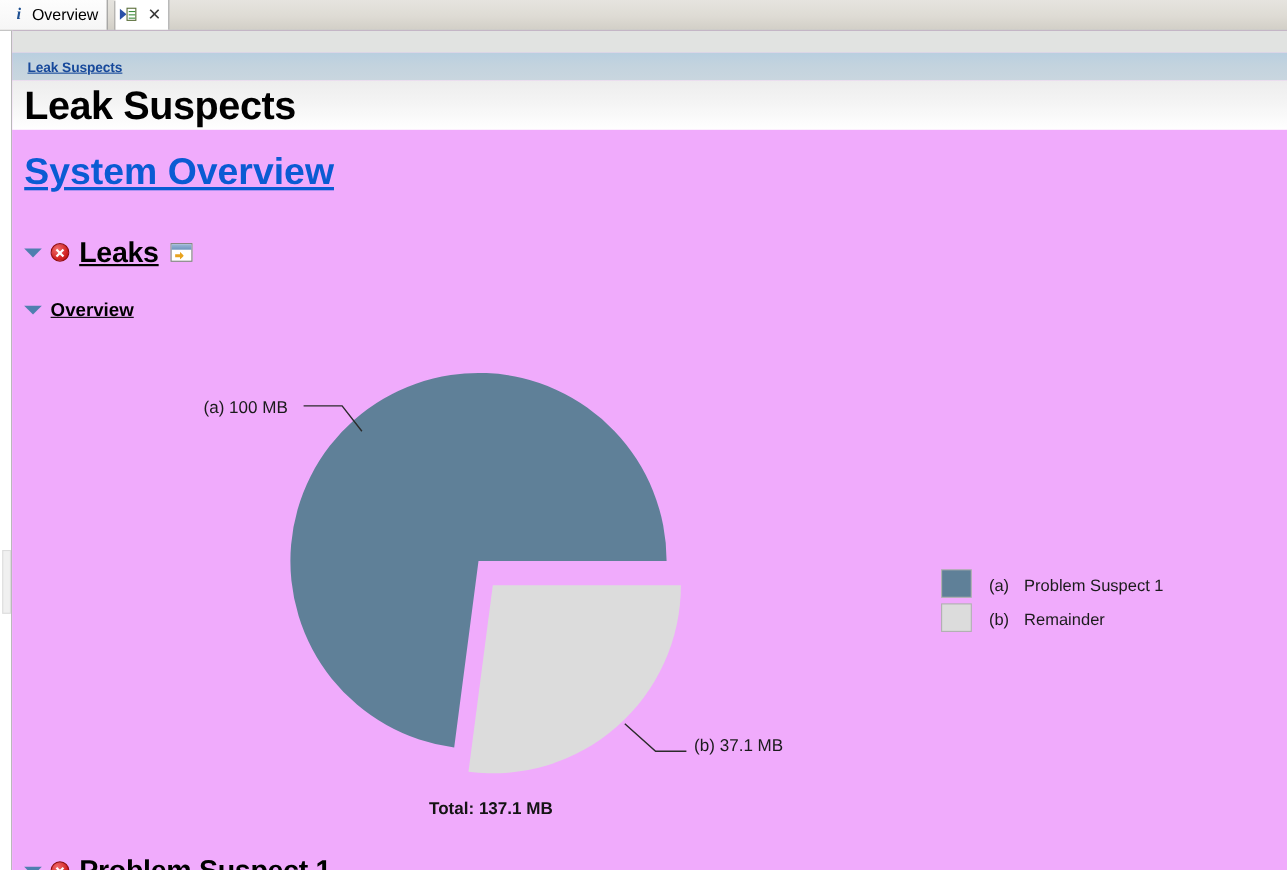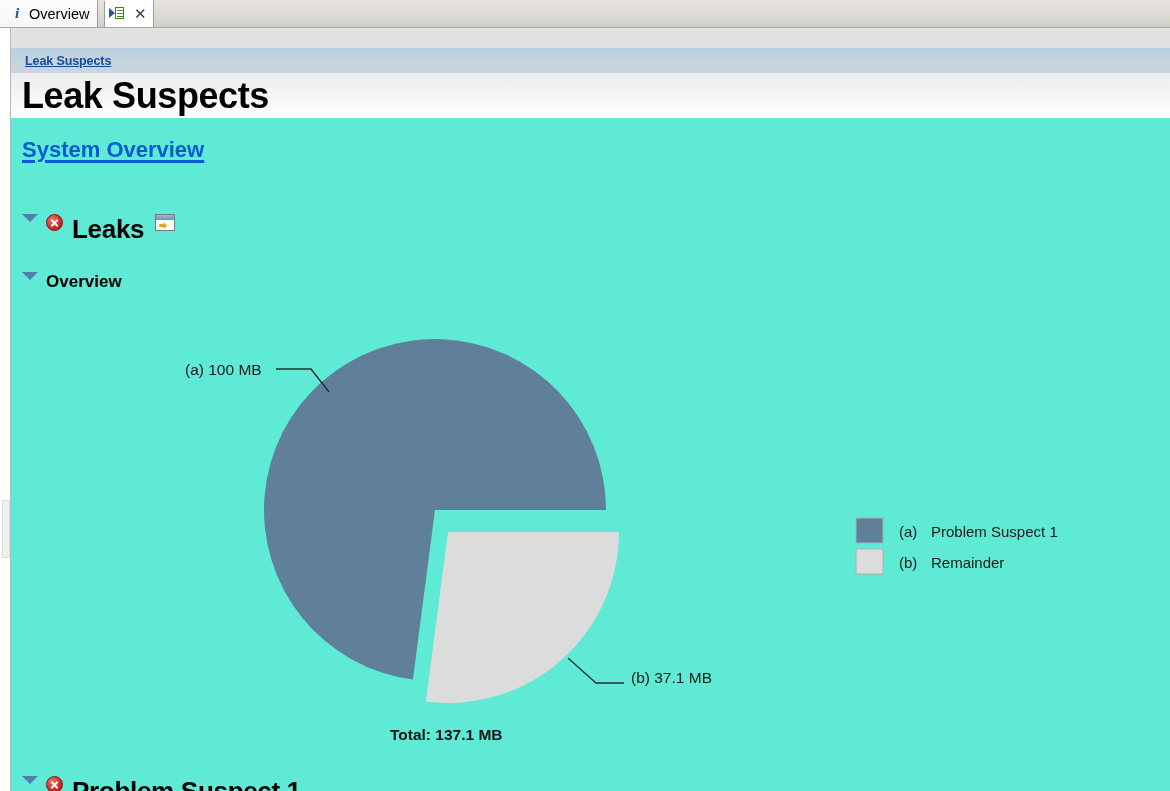--- a/index.html
+++ b/index.html
@@ -134,21 +134,21 @@
     background: #f0f0f0;
     border: 1px solid #dcdcdc;
     box-sizing: border-box;
   }
 
   
   .content {
     position: absolute;
     left: 11px; top: 28px;
     width: 1159px; height: 763px;
-    background: #5eead4;
+    background: #f0abfc;
     overflow: hidden;
   }
 
   .topbg {
     position: absolute;
     left: 0; top: 0;
     width: 1159px; height: 20px;
     background: #e1e3e1;
   }
   .crumbbar {
@@ -180,37 +180,38 @@
     font-size: 36px;
     font-weight: bold;
     color: #000000;
     letter-spacing: -0.4px;
     white-space: nowrap;
   }
 
   .section-link {
     position: absolute;
     left: 11px; top: 109px;
-    font-size: 22px;
+    font-size: 34px;
     font-weight: bold;
     color: #0b57d0;
     color: #0a5bd3;
     text-decoration: underline;
     text-decoration-thickness: 3px;
     text-underline-offset: 3px;
     cursor: pointer;
     white-space: nowrap;
   }
 
   
   .sec-head {
     position: absolute;
     display: flex;
-    align-items: flex-start;
+    align-items: center;
     white-space: nowrap;
+    text-decoration: underline;
   }
   .sec-leaks   { left: 11px; top: 186px; }
   .sec-ovw     { left: 11px; top: 244px; }
   .sec-prob    { left: 11px; top: 748px; }
 
   .twisty {
     width: 0; height: 0;
     border-left: 8px solid transparent;
     border-right: 8px solid transparent;
     border-top: 8px solid #4f7faf;

